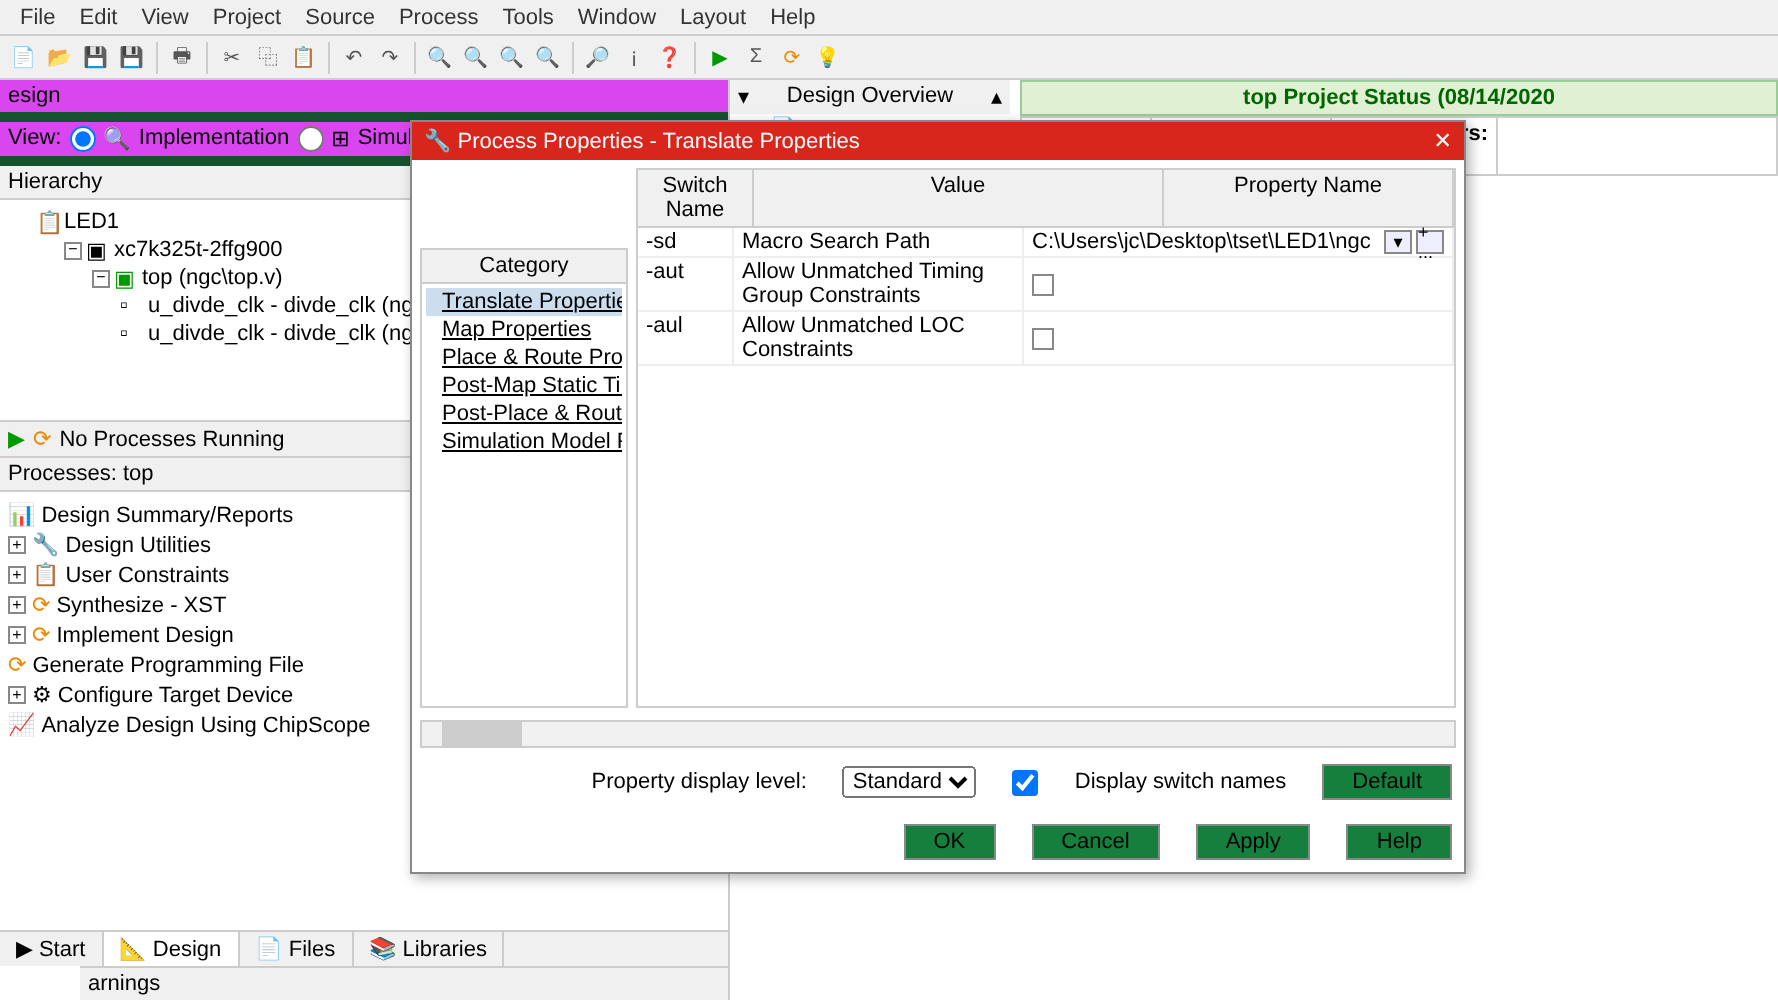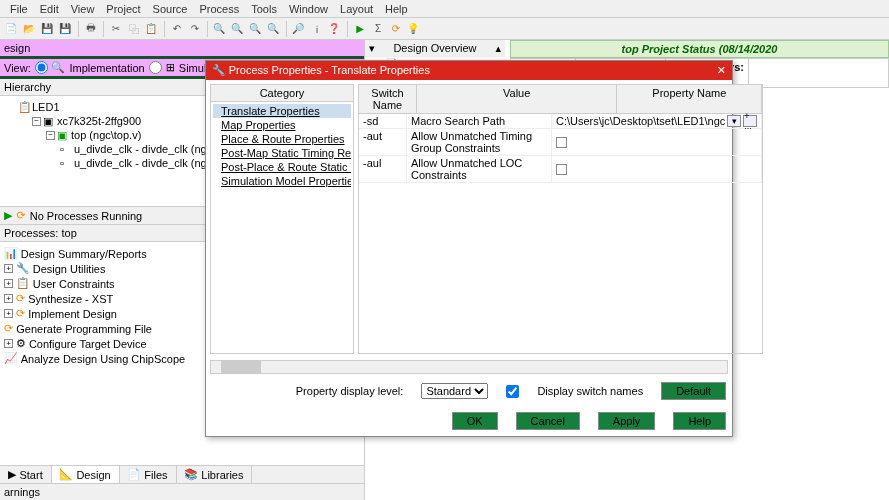--- a/index.html
+++ b/index.html
@@ -4,47 +4,47 @@
   <style>
     * { box-sizing: border-box; margin: 0; padding: 0; font-family: Tahoma, sans-serif; font-size: 11px; }
     body { background: #fff; width: 889px; height: 500px; overflow: hidden; }
     .menubar { background: #f0f0f0; border-bottom: 1px solid #ccc; height: 18px; display: flex; align-items: center; padding: 0 4px; }
     .menubar span { padding: 0 6px; color: #333; cursor: default; }
     .toolbar { background: #f0f0f0; border-bottom: 1px solid #ccc; height: 22px; display: flex; align-items: center; padding: 0 4px; gap: 2px; }
     .tbtn { width: 16px; height: 16px; display: inline-flex; align-items: center; justify-content: center; font-size: 10px; color: #555; border: 1px solid transparent; }
     .sep { width: 1px; height: 16px; background: #ccc; margin: 0 2px; }
     .main { display: flex; height: 460px; }
     .left { width: 365px; border-right: 1px solid #ccc; display: flex; flex-direction: column; }
-    .design-bar { background: #f0abfc; border-bottom: 3px solid #14532d; padding: 2px 4px; display: flex; align-items: center; gap: 4px; }
+    .design-bar { background: #d946ef; border-bottom: 5px solid #14532d; padding: 2px 4px; display: flex; align-items: flex-start; gap: 4px; }
     .hierarchy { padding: 2px 4px; background: #f0f0f0; border-bottom: 1px solid #ccc; }
     .tree { padding: 4px; flex: 0 0 auto; height: 110px; overflow: auto; background: #fff; }
     .tree-item { display: flex; align-items: center; gap: 2px; padding: 1px 0; white-space: nowrap; }
     .indent1 { padding-left: 14px; } .indent2 { padding-left: 28px; } .indent3 { padding-left: 42px; } .indent4 { padding-left: 56px; }
     .expand { width: 9px; height: 9px; border: 1px solid #888; display: inline-flex; align-items: center; justify-content: center; font-size: 8px; line-height: 1; }
     .icon-sq { width: 12px; height: 12px; display: inline-block; }
     .no-proc { background: #f0f0f0; border-top: 1px solid #ccc; border-bottom: 1px solid #ccc; padding: 2px 4px; display: flex; align-items: center; gap: 4px; }
     .proc-head { background: #f0f0f0; border-bottom: 1px solid #ccc; padding: 2px 4px; }
     .proc-tree { padding: 4px; background: #fff; flex: 1; }
     .proc-item { display: flex; align-items: center; gap: 3px; padding: 1px 0; }
     .tabs { background: #f0f0f0; border-top: 1px solid #ccc; display: flex; height: 18px; }
     .tab { padding: 2px 8px; border-right: 1px solid #ccc; display: flex; align-items: center; gap: 3px; }
     .tab.active { background: #fff; }
-    .warnings { background: #f0f0f0; border-top: 1px solid #ccc; padding: 2px 4px; }
+    .warnings { background: #f0f0f0; border-top: 1px solid #ccc; padding: 2px 4px; margin-left: 40px; }
     .right { flex: 1; position: relative; background: #fff; }
     .overview { position: absolute; top: 0; left: 0; right: 0; background: #fff; }
     .ov-head { background: #f0f0f0; padding: 2px 4px; display: flex; justify-content: space-between; }
     .ov-item { padding: 1px 4px 1px 20px; display: flex; align-items: center; gap: 4px; }
-    .status-bar { background: #dff0d3; border: 1px solid #9c9; padding: 2px; text-align: center; font-weight: bold; color: #060; position: absolute; top: 0; left: 145px; right: 0; font-style: italic; }
+    .status-bar { background: #dff0d3; border: 1px solid #9c9; padding: 2px; text-align: center; font-weight: bold; color: #060; position: absolute; top: 0; left: 145px; right: 0; }
     .status-row { display: flex; background: #fff; border: 1px solid #ccc; position: absolute; top: 18px; left: 145px; right: 0; }
     .status-cell { padding: 2px 4px; border-right: 1px solid #ccc; }
     .dialog { position: absolute; top: 60px; left: 205px; width: 528px; background: #fff; border: 1px solid #888; box-shadow: 2px 2px 6px rgba(0,0,0,0.3); }
     .dlg-title { background: #d9261c; color: #fff; padding: 3px 6px; display: flex; justify-content: space-between; align-items: flex-start; }
     .dlg-close { color: #fff; cursor: pointer; }
     .dlg-body { display: flex; padding: 4px; gap: 4px; }
-    .category { width: 144px; border: 1px solid #ccc; }
+    .category { width: 104px; border: 1px solid #ccc; margin-top: 40px; }
     .cat-head { background: #f0f0f0; border-bottom: 1px solid #ccc; padding: 2px 4px; text-align: center; }
     .cat-list { padding: 2px; text-decoration: underline; }
     .cat-item { padding: 1px 2px 1px 8px; white-space: nowrap; overflow: hidden; }
     .cat-item.sel { background: #cde; }
     .prop-table { flex: 1; border: 1px solid #ccc; height: 270px; }
     .prop-head { display: flex; background: #f0f0f0; border-bottom: 1px solid #ccc; }
     .ph { border-right: 1px solid #ccc; padding: 2px 4px; text-align: center; }
     .ph1 { width: 58px; } .ph2 { width: 145px; } .ph3 { flex: 1; }
     .prop-row { display: flex; border-bottom: 1px solid #eee; }
     .pc { border-right: 1px solid #eee; padding: 1px 4px; }

